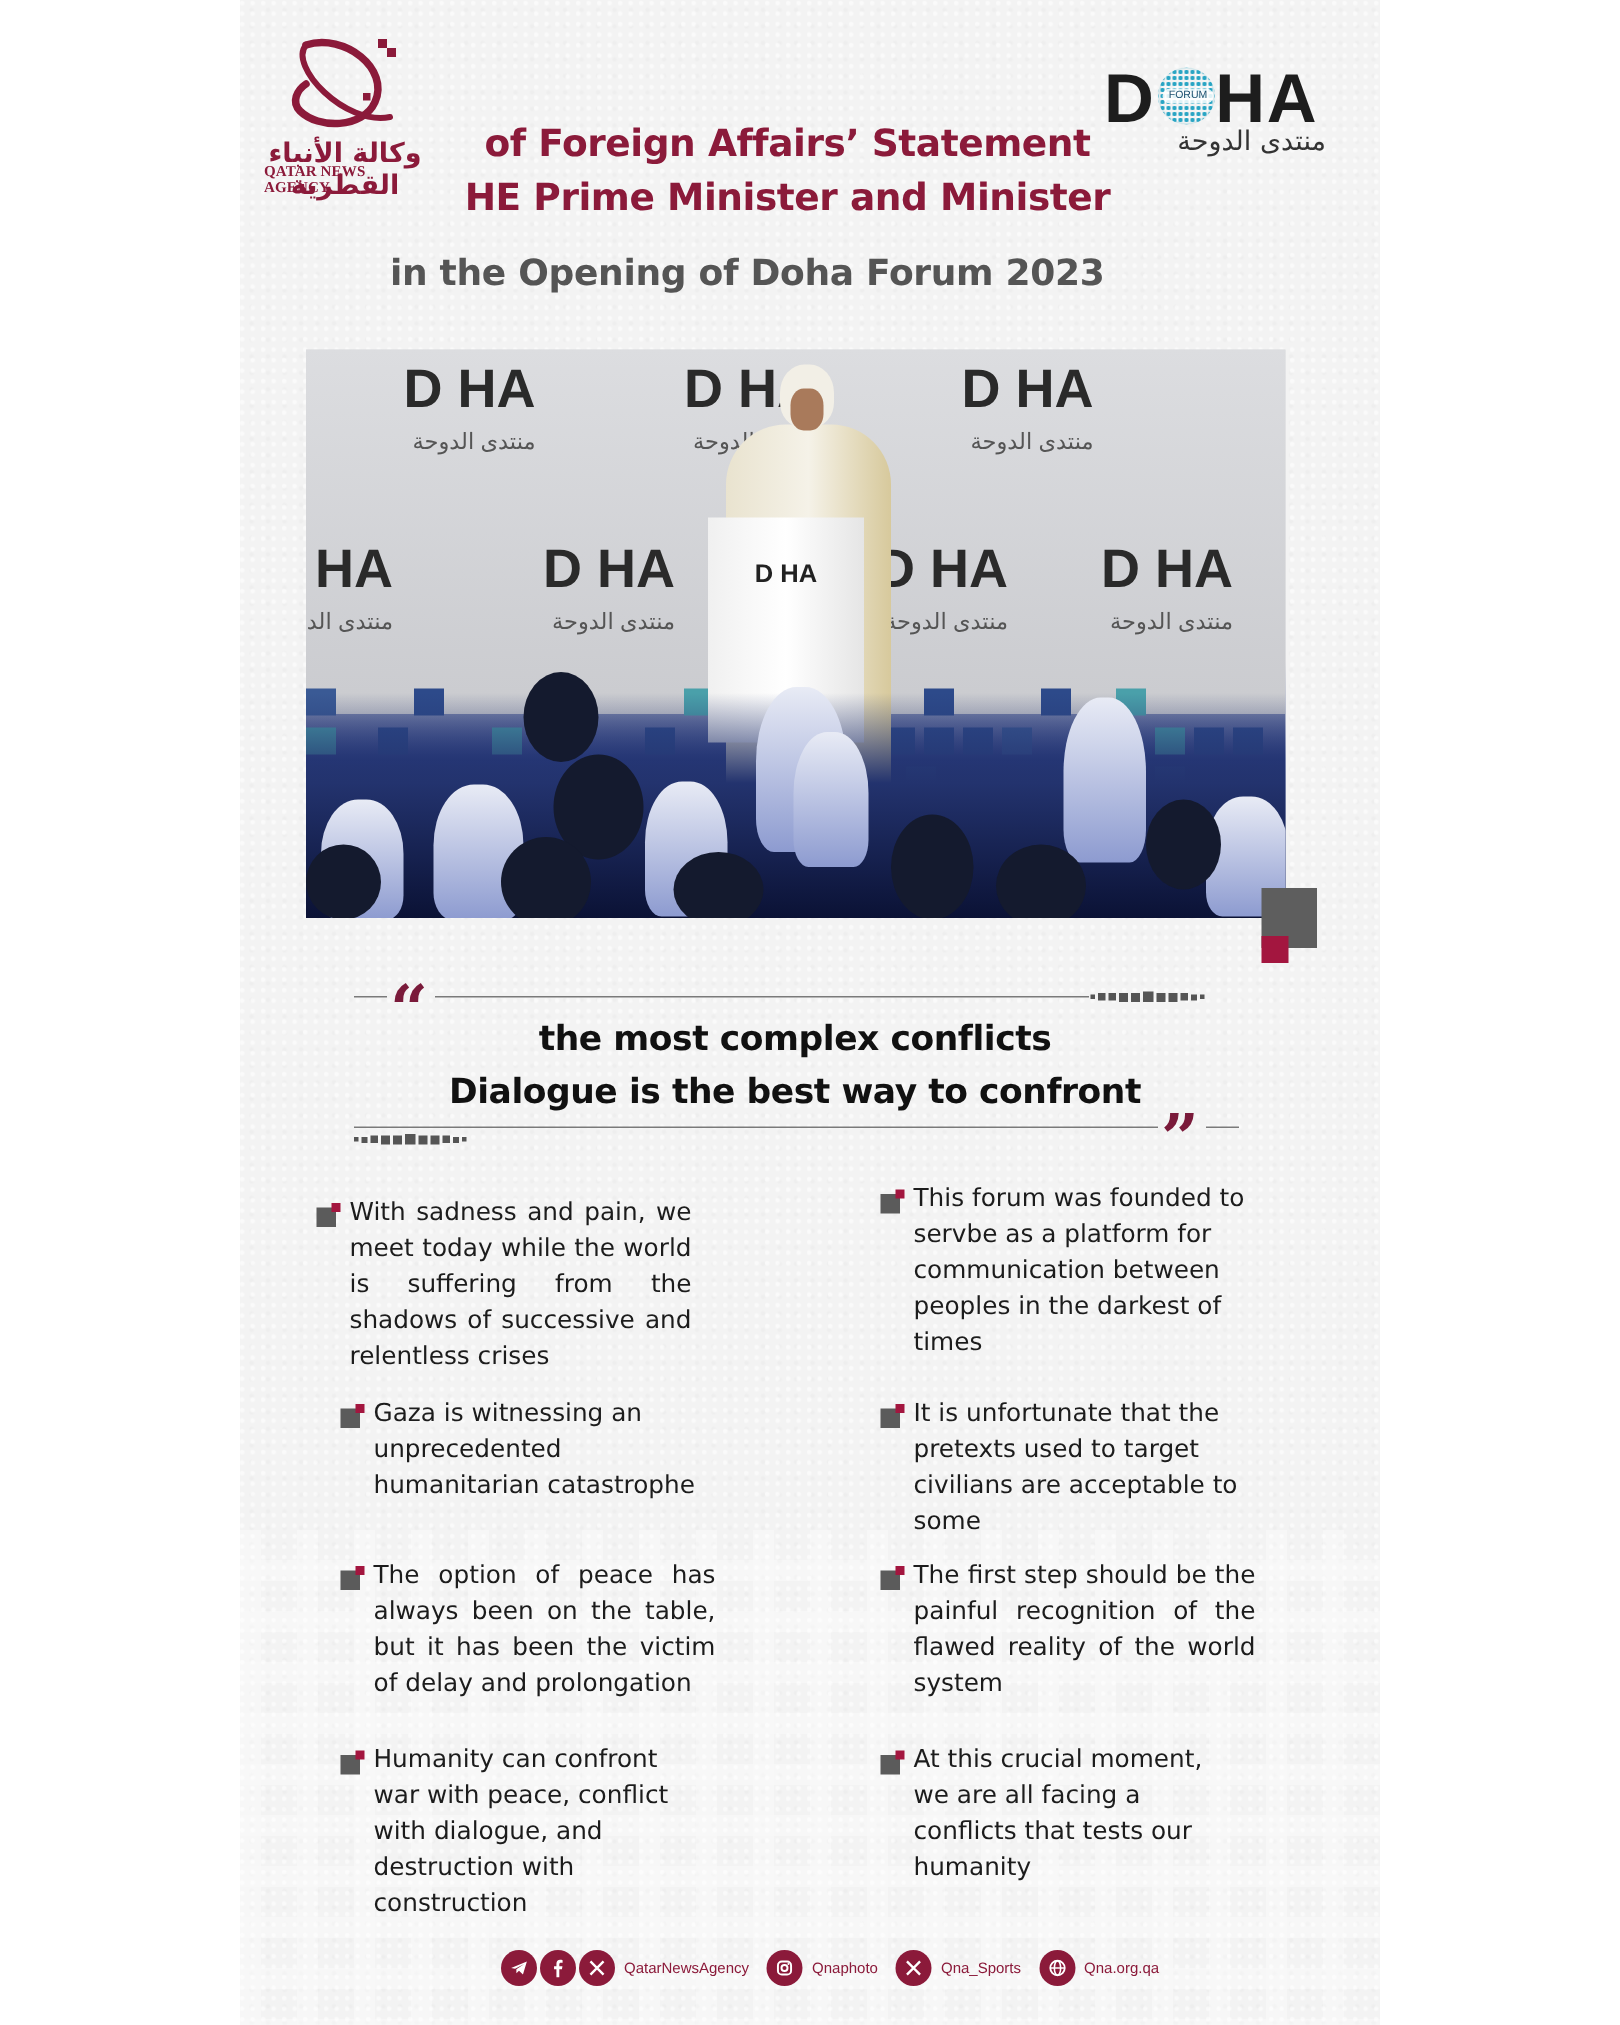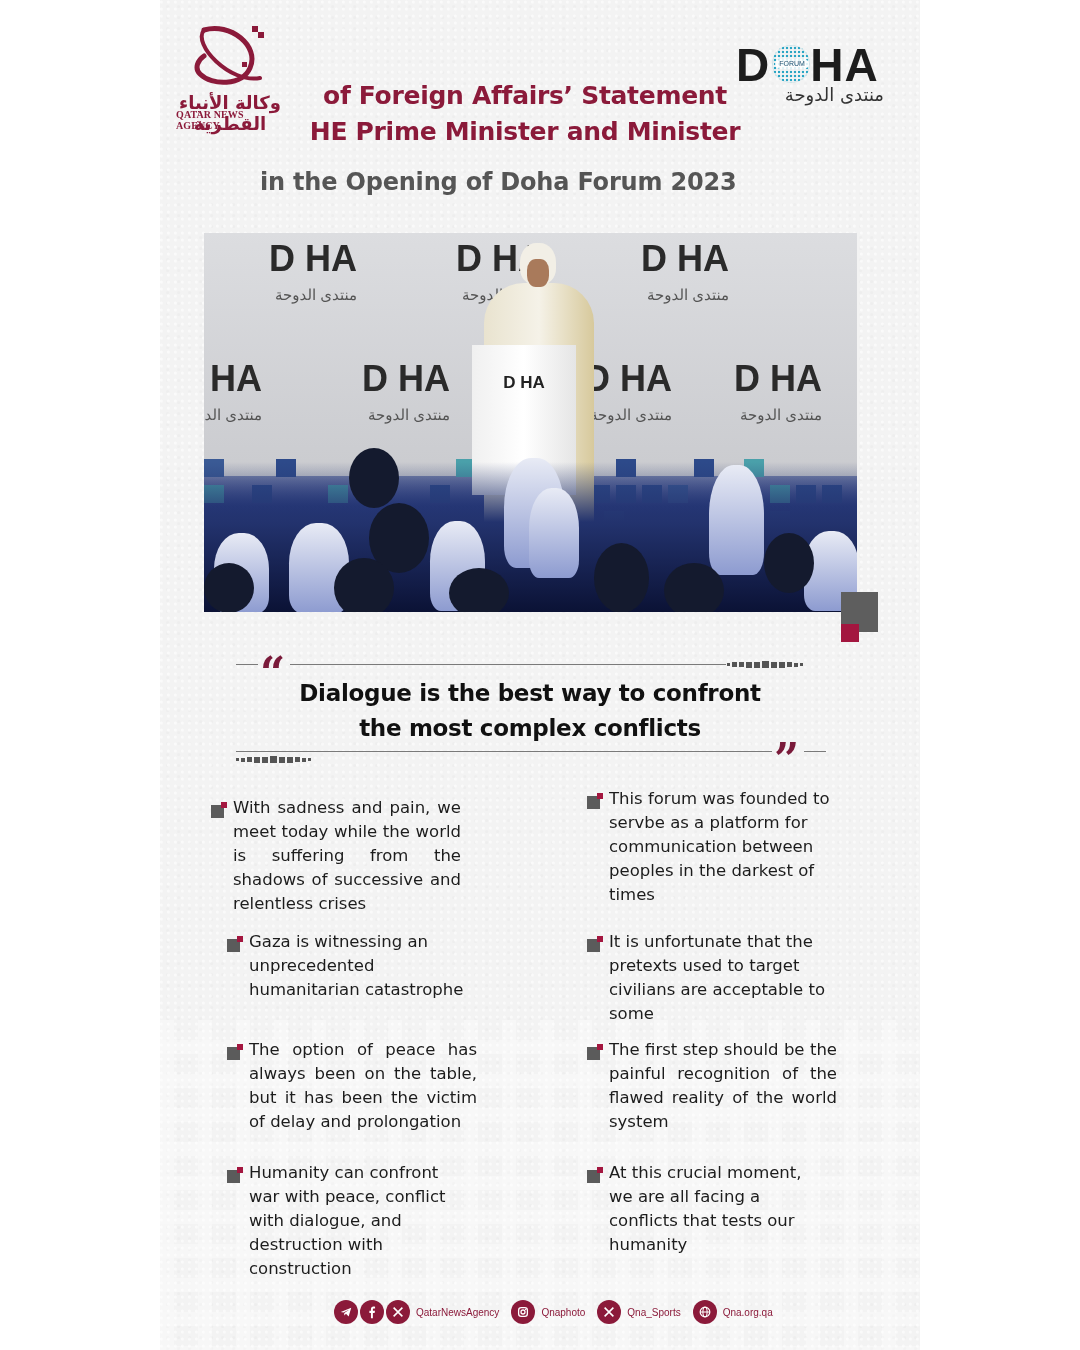--- a/index.html
+++ b/index.html
@@ -215,22 +215,22 @@
     <i style="width:6px;height:6px"></i>
     <i style="width:7px;height:7px"></i>
     <i style="width:6px;height:6px"></i>
     <i style="width:6px;height:6px"></i>
     <i style="width:5px;height:5px"></i>
     <i style="width:4px;height:4px"></i>
     <i style="width:3px;height:3px"></i>
 </div>
 
 <div class="quote-text">
+  <div>the most complex conflicts</div>
   <div>Dialogue is the best way to confront</div>
-  <div>the most complex conflicts</div>
 </div>
 
 <div class="q-line" style="left:236px;top:751px;width:536px"></div>
 <div class="q-mark" style="left:774px;top:738px">”</div>
 <div class="q-line" style="left:804px;top:751px;width:22px"></div>
 <div class="dots" style="left:236px;top:756px">
   <i style="width:3px;height:3px"></i>
     <i style="width:4px;height:4px"></i>
     <i style="width:5px;height:5px"></i>
     <i style="width:6px;height:6px"></i>

